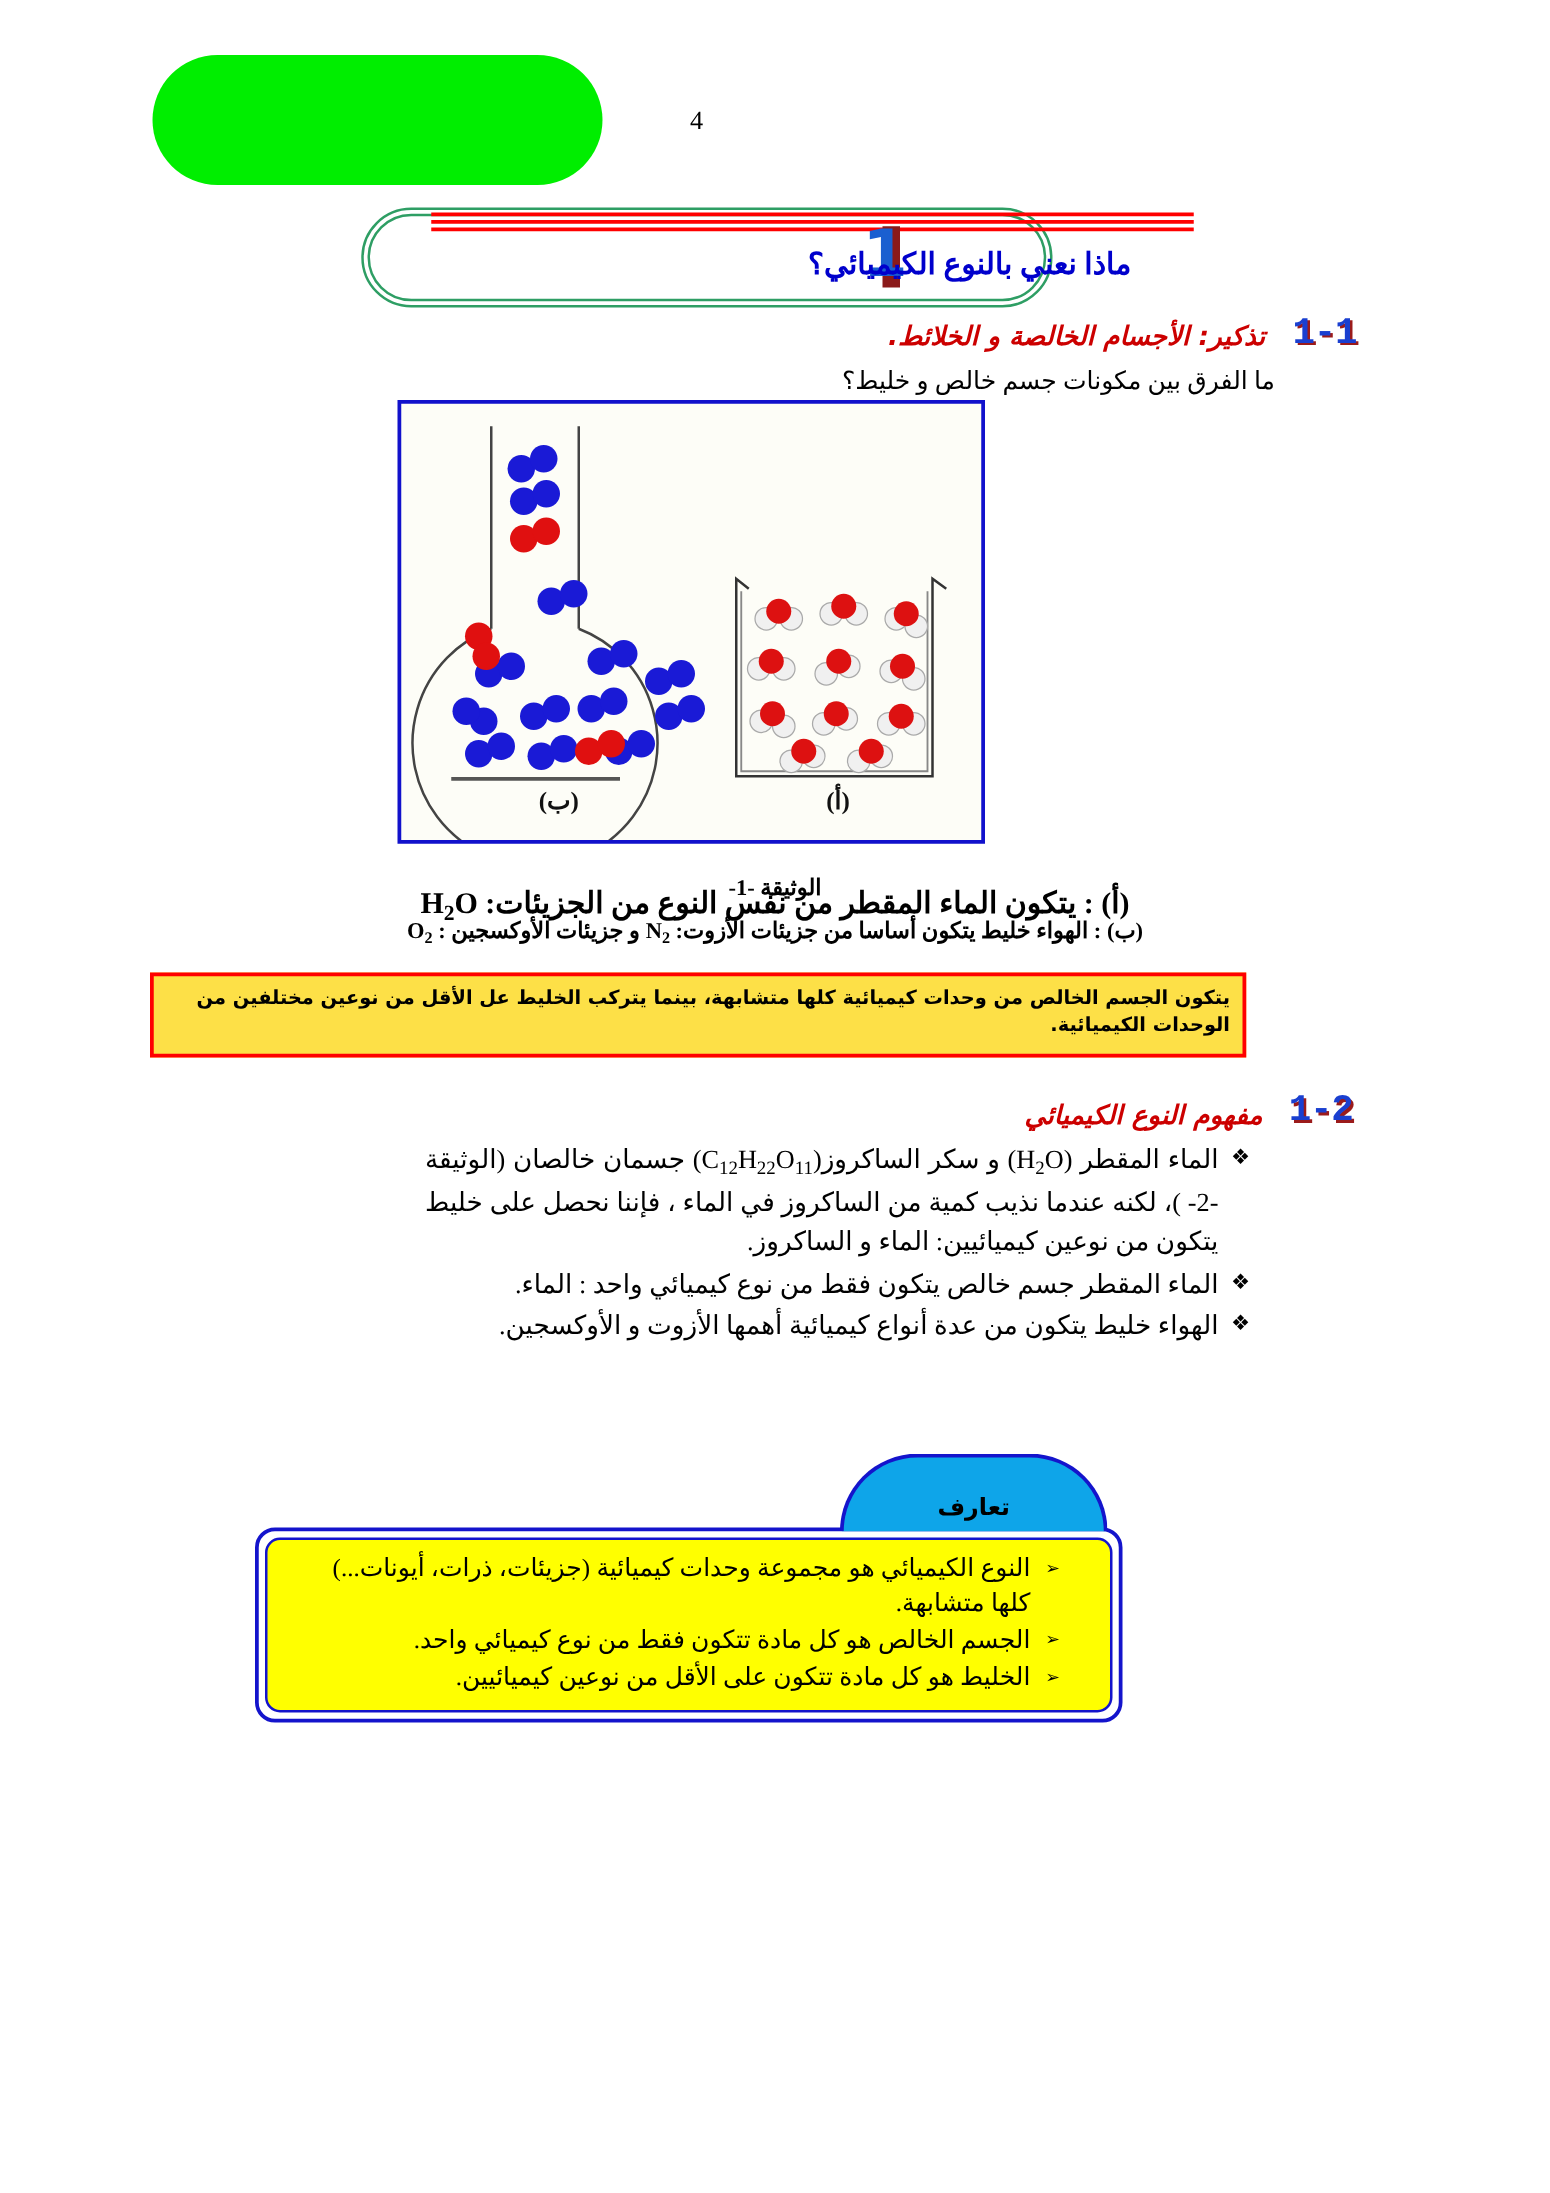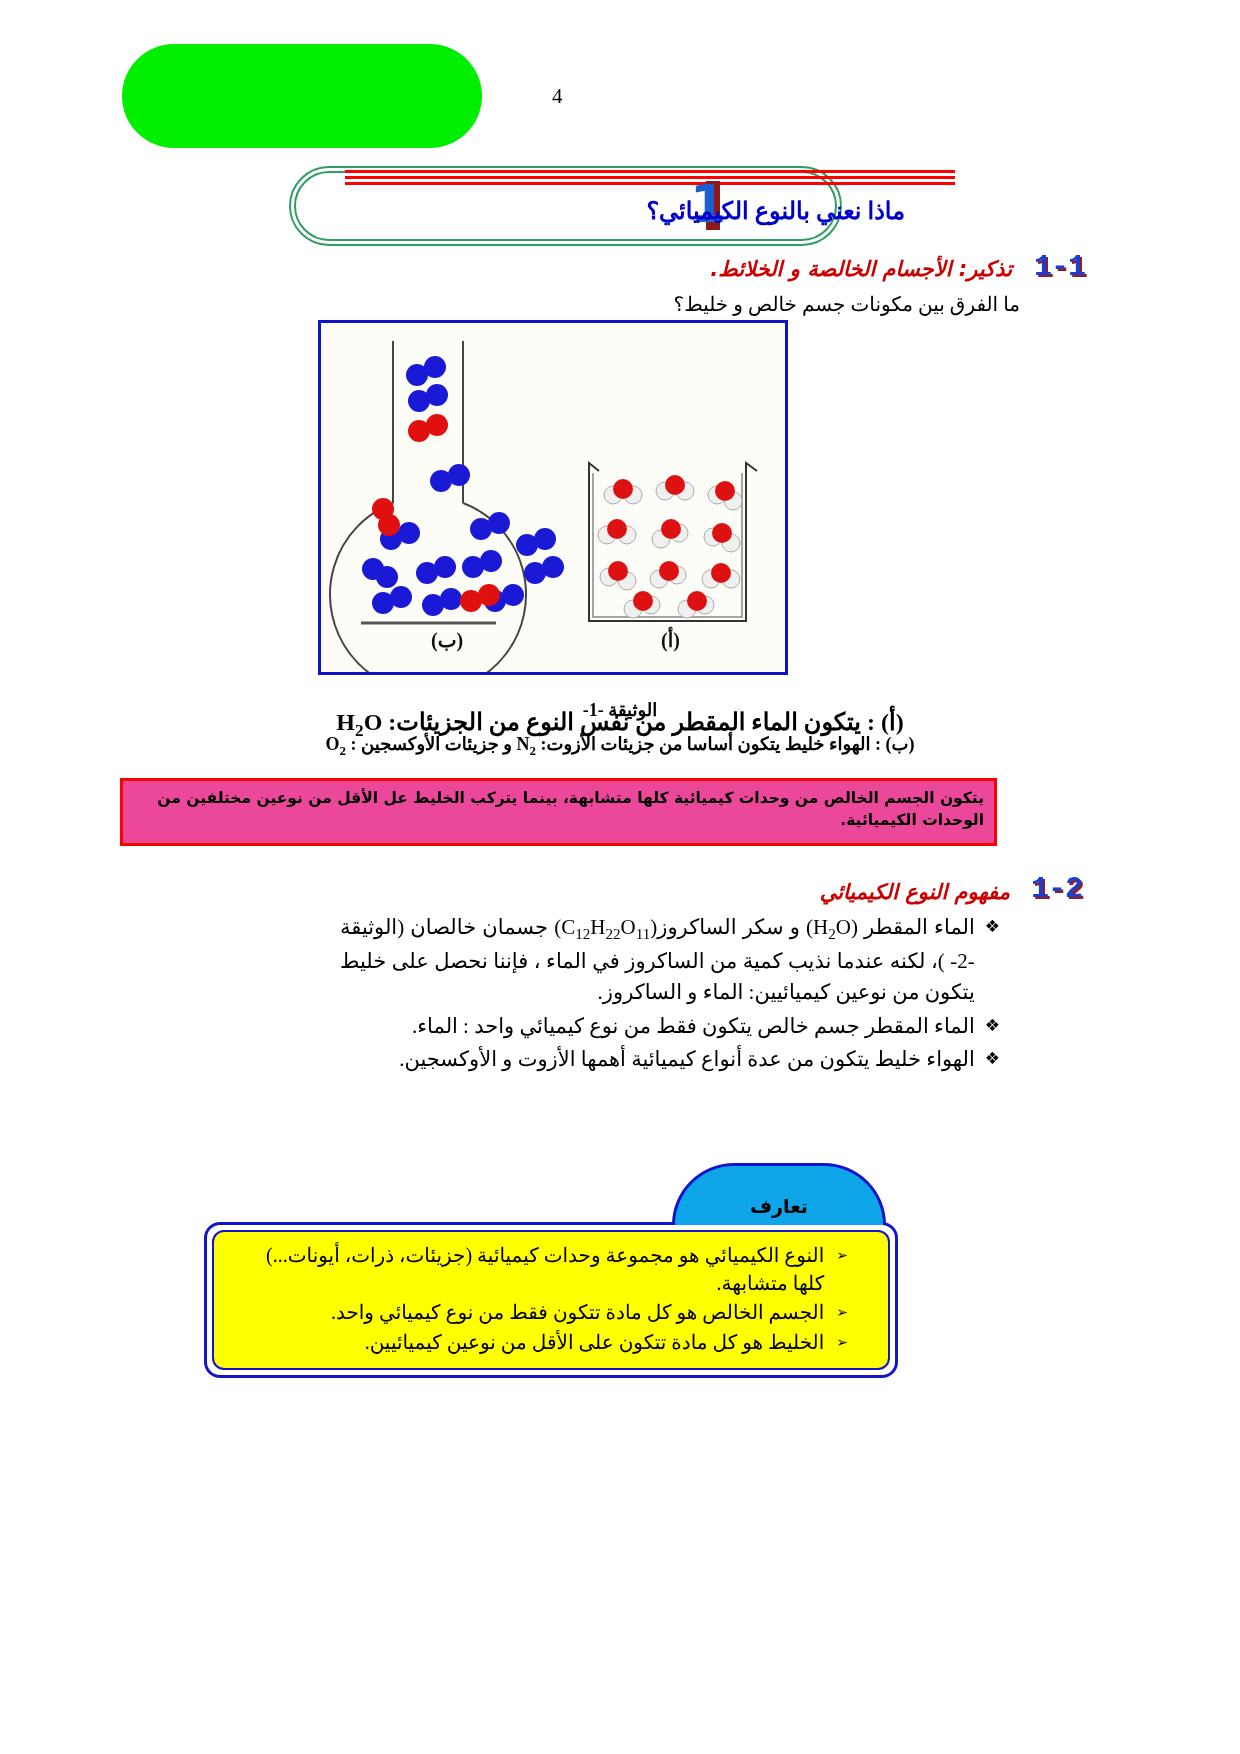--- a/index.html
+++ b/index.html
@@ -196,21 +196,21 @@
   .cap2 { top: 733px; font-size: 18px; }
   sub { font-size: 0.72em; }
 
   
   .rule-box {
     position: absolute;
     left: 120px;
     top: 778px;
     width: 877px;
     height: 68px;
-    background: #ec4899;
+    background: #fde047;
     border: 3px solid #ff0000;
     box-sizing: border-box;
     padding: 6px 10px 0 10px;
   }
   .rule-box p {
     margin: 0;
     font-family: "DejaVu Sans", sans-serif;
     font-size: 15.5px;
     font-weight: bold;
     line-height: 1.45;

